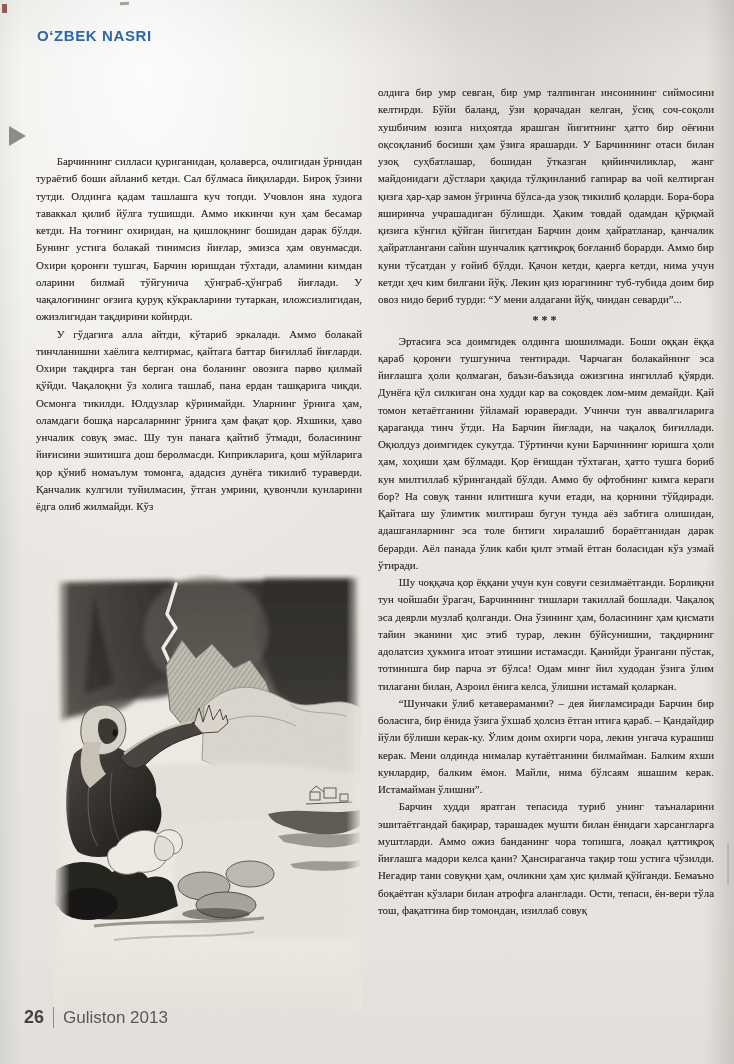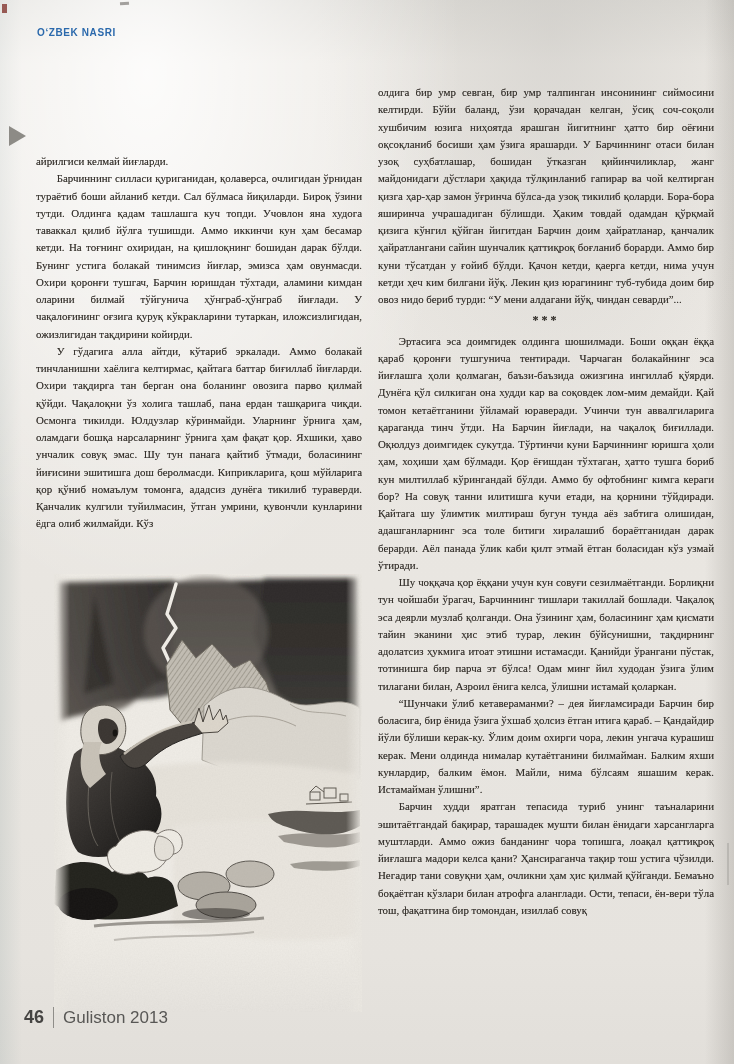--- a/index.html
+++ b/index.html
@@ -12,21 +12,21 @@
       radial-gradient(ellipse at 20% 7%, rgba(255,255,255,0.85), rgba(255,255,255,0) 38%),
       radial-gradient(ellipse at 75% 3%, rgba(200,198,194,0.5), rgba(200,198,194,0) 30%),
       linear-gradient(90deg, rgba(170,182,180,0.28) 0px, rgba(170,182,180,0) 22px),
       linear-gradient(90deg, rgba(0,0,0,0) 96%, rgba(110,106,100,0.22) 100%),
       linear-gradient(180deg, #dddbd6 0%, #ece9e4 6%, #e9e6e1 55%, #e6e3de 90%, #e2dfda 100%);
   }
   
   .rubric{
     position:absolute;left:37px;top:27px;
     font-family:"Liberation Sans",sans-serif;
-    font-weight:bold;font-size:10px;letter-spacing:0.6px;
+    font-weight:bold;font-size:15px;letter-spacing:0.6px;
     color:#2b69ac;
   }
   
   .title-wrap{position:absolute;left:33px;top:56px;width:335px;height:66px;}
   .title-text{
     display:inline-block;white-space:nowrap;
     font-family:"Liberation Sans",sans-serif;
     font-weight:bold;font-size:47px;letter-spacing:2px;
     background:repeating-linear-gradient(90deg,
        #27548f 0px,#6d9ac4 1.6px,#dde8f2 2.6px,#4a7ab5 4.2px,#2d5d9e 5.6px);
@@ -84,21 +84,20 @@
   <div class="art-red"></div>
   <div class="art-dash"></div>
   <div class="art-scratch"></div>
 
   <div class="rubric">OʻZBEK NASRI</div>
 
 
   <div class="tri"></div>
 
   <div class="col" id="col-left">
-    <p class="noind">айрилгиси келмай йиғларди.</p>
     <p>Барчиннинг силласи қуриганидан, қолаверса, очлигидан ўрнидан тураётиб боши айланиб кетди. Сал бўлмаса йиқиларди. Бироқ ўзини тутди. Олдинга қадам ташлашга куч топди. Учовлон яна худога таваккал қилиб йўлга тушишди. Аммо иккинчи кун ҳам бесамар кетди. На тоғнинг охиридан, на қишлоқнинг бошидан дарак бўлди. Бунинг устига болакай тинимсиз йиғлар, эмизса ҳам овунмасди. Охири қоронғи тушгач, Барчин юришдан тўхтади, аламини кимдан оларини билмай тўйгунича ҳўнграб-ҳўнграб йиғлади. У чақалоғининг оғзига қуруқ кўкракларини тутаркан, иложсизлигидан, ожизлигидан тақдирини койирди.</p>
     <p>У гўдагига алла айтди, кўтариб эркалади. Аммо болакай тинчланишни хаёлига келтирмас, қайтага баттар биғиллаб йиғларди. Охири тақдирга тан берган она боланинг овозига парво қилмай қўйди. Чақалоқни ўз холига ташлаб, пана ердан ташқарига чиқди. Осмонга тикилди. Юлдузлар кўринмайди. Уларнинг ўрнига ҳам, оламдаги бошқа нарсаларнинг ўрнига ҳам фақат қор. Яхшики, ҳаво унчалик совуқ эмас. Шу тун панага қайтиб ўтмади, боласининг йиғисини эшитишга дош беролмасди. Киприкларига, қош мўйларига қор қўниб номаълум томонга, ададсиз дунёга тикилиб тураверди. Қанчалик кулгили туйилмасин, ўтган умрини, қувончли кунларини ёдга олиб жилмайди. Кўз</p>
   </div>
 
   <div class="col" id="col-right">
     <p class="noind">олдига бир умр севган, бир умр талпинган инсонининг сиймосини келтирди. Бўйи баланд, ўзи қорачадан келган, ўсиқ соч-соқоли хушбичим юзига ниҳоятда ярашган йигитнинг ҳатто бир оёғини оқсоқланиб босиши ҳам ўзига ярашарди. У Барчиннинг отаси билан узоқ суҳбатлашар, бошидан ўтказган қийинчиликлар, жанг майдонидаги дўстлари ҳақида тўлқинланиб гапирар ва чой келтирган қизга ҳар-ҳар замон ўғринча бўлса-да узоқ тикилиб қоларди. Бора-бора яширинча учрашадиган бўлишди. Ҳаким товдай одамдан қўрқмай қизига кўнгил қўйган йигитдан Барчин доим ҳайратланар, қанчалик ҳайратлангани сайин шунчалик қаттиқроқ боғланиб борарди. Аммо бир куни тўсатдан у ғойиб бўлди. Қачон кетди, қаерга кетди, нима учун кетди ҳеч ким билгани йўқ. Лекин қиз юрагининг туб-тубида доим бир овоз нидо бериб турди: “У мени алдагани йўқ, чиндан севарди”...</p>
     <p class="sep">***</p>
     <p>Эртасига эса доимгидек олдинга шошилмади. Боши оққан ёққа қараб қоронғи тушгунича тентиради. Чарчаган болакайнинг эса йиғлашга ҳоли қолмаган, баъзи-баъзида ожизгина ингиллаб қўярди. Дунёга қўл силкиган она худди кар ва соқовдек лом-мим демайди. Қай томон кетаётганини ўйламай юраверади. Учинчи тун аввалгиларига қараганда тинч ўтди. На Барчин йиғлади, на чақалоқ биғиллади. Оқюлдуз доимгидек сукутда. Тўртинчи куни Барчиннинг юришга ҳоли ҳам, хоҳиши ҳам бўлмади. Қор ёғишдан тўхтаган, ҳатто тушга бориб кун милтиллаб кўрингандай бўлди. Аммо бу офтобнинг кимга кераги бор? На совуқ танни илитишга кучи етади, на қорнини тўйдиради. Қайтага шу ўлимтик милтираш бугун тунда аёз забтига олишидан, адашганларнинг эса толе битиги хиралашиб бораётганидан дарак берарди. Аёл панада ўлик каби қилт этмай ётган боласидан кўз узмай ўтиради.</p>
     <p>Шу чоққача қор ёққани учун кун совуғи сезилмаётганди. Борлиқни тун чойшаби ўрагач, Барчиннинг тишлари такиллай бошлади. Чақалоқ эса деярли музлаб қолганди. Она ўзининг ҳам, боласининг ҳам қисмати тайин эканини ҳис этиб турар, лекин бўйсунишни, тақдирнинг адолатсиз ҳукмига итоат этишни истамасди. Қанийди ўрангани пўстак, тотинишга бир парча эт бўлса! Одам минг йил худодан ўзига ўлим тилагани билан, Азроил ёнига келса, ўлишни истамай қоларкан.</p>
     <p>“Шунчаки ўлиб кетавераманми? – дея йиғламсиради Барчин бир боласига, бир ёнида ўзига ўхшаб ҳолсиз ётган итига қараб. – Қандайдир йўли бўлиши керак-ку. Ўлим доим охирги чора, лекин унгача курашиш керак. Мени олдинда нималар кутаётганини билмайман. Балким яхши кунлардир, балким ёмон. Майли, нима бўлсаям яшашим керак. Истамайман ўлишни”.</p>
@@ -212,18 +211,18 @@
       <path d="M60,366 C110,360 160,364 200,358" stroke="#6b6660" stroke-width="2" opacity="0.4" fill="none"></path>
 
       <rect x="0" y="352" width="308" height="86" fill="url(#fadeB)"></rect>
       <rect x="0" y="0" width="16" height="438" fill="url(#fadeL)"></rect>
       <rect x="292" y="0" width="16" height="438" fill="url(#fadeR)"></rect>
       <rect width="308" height="438" filter="url(#grainF)" opacity="0.12"></rect>
     </svg>
   </div>
 
   <div class="footer">
-    <span class="num">46</span>
+    <span class="num">26</span>
     <span class="bar"></span>
     <span class="jour">Guliston 2013</span>
   </div>
 
 </div>
 
 </body></html>

